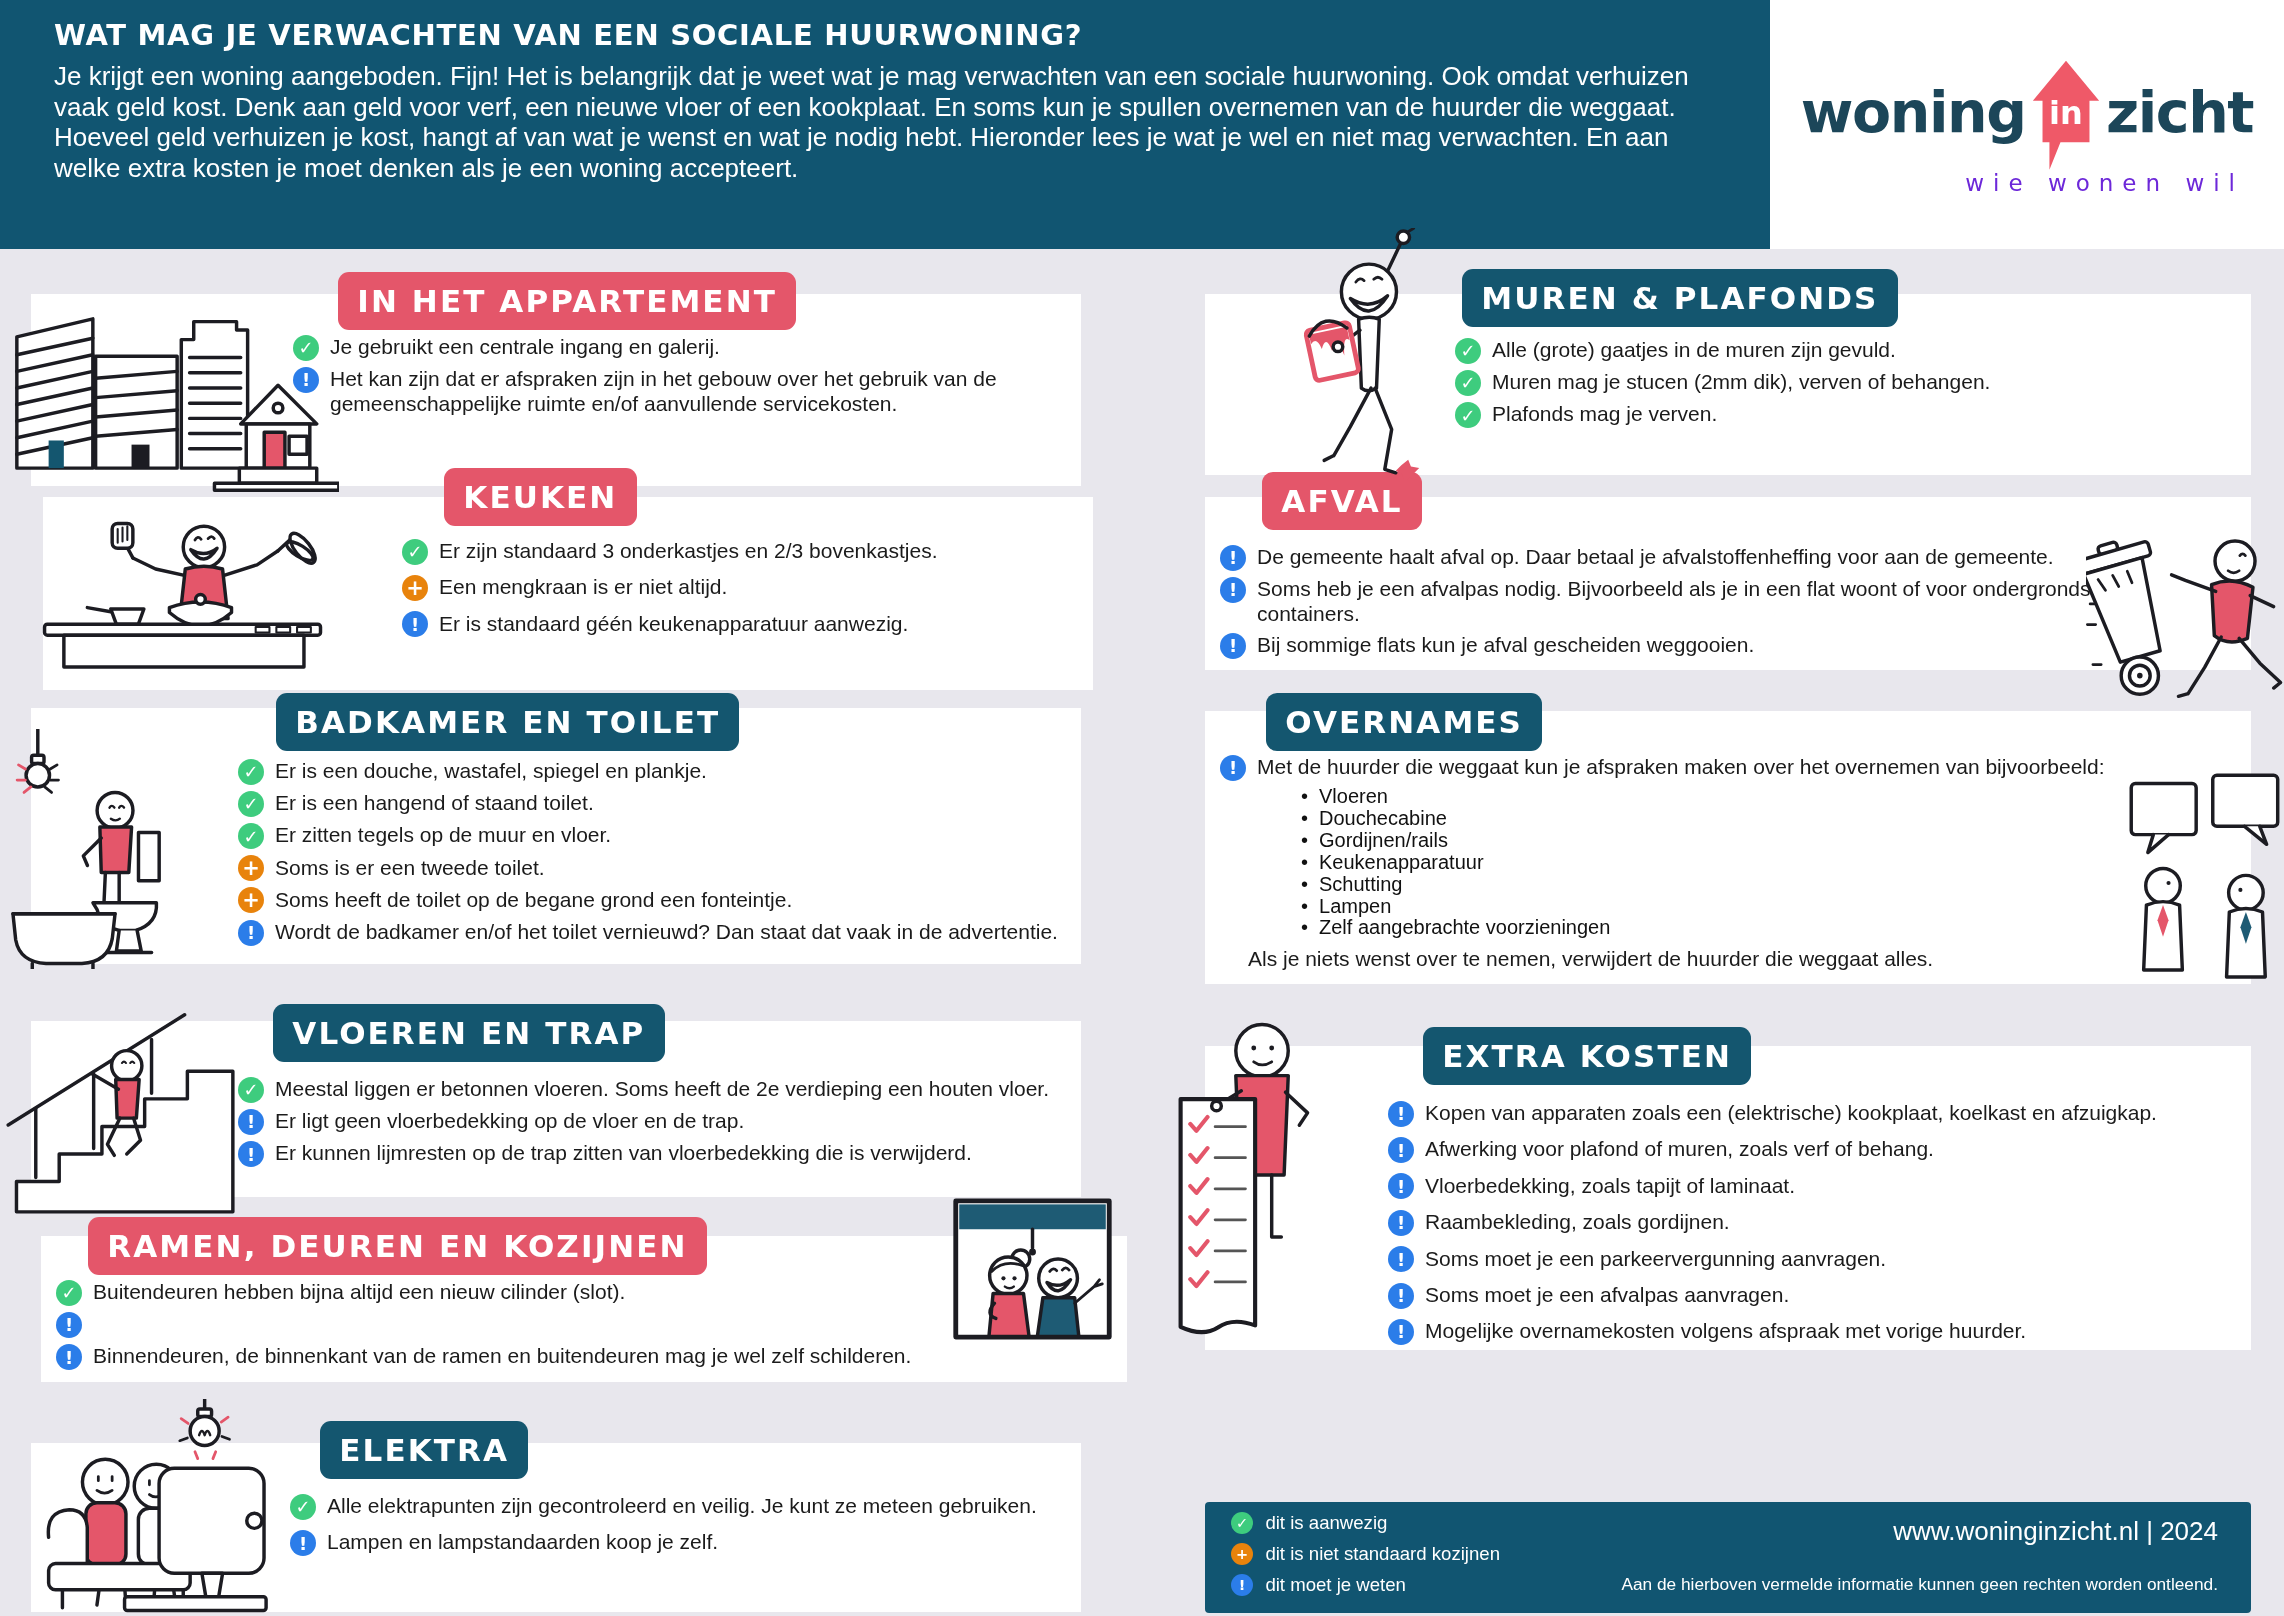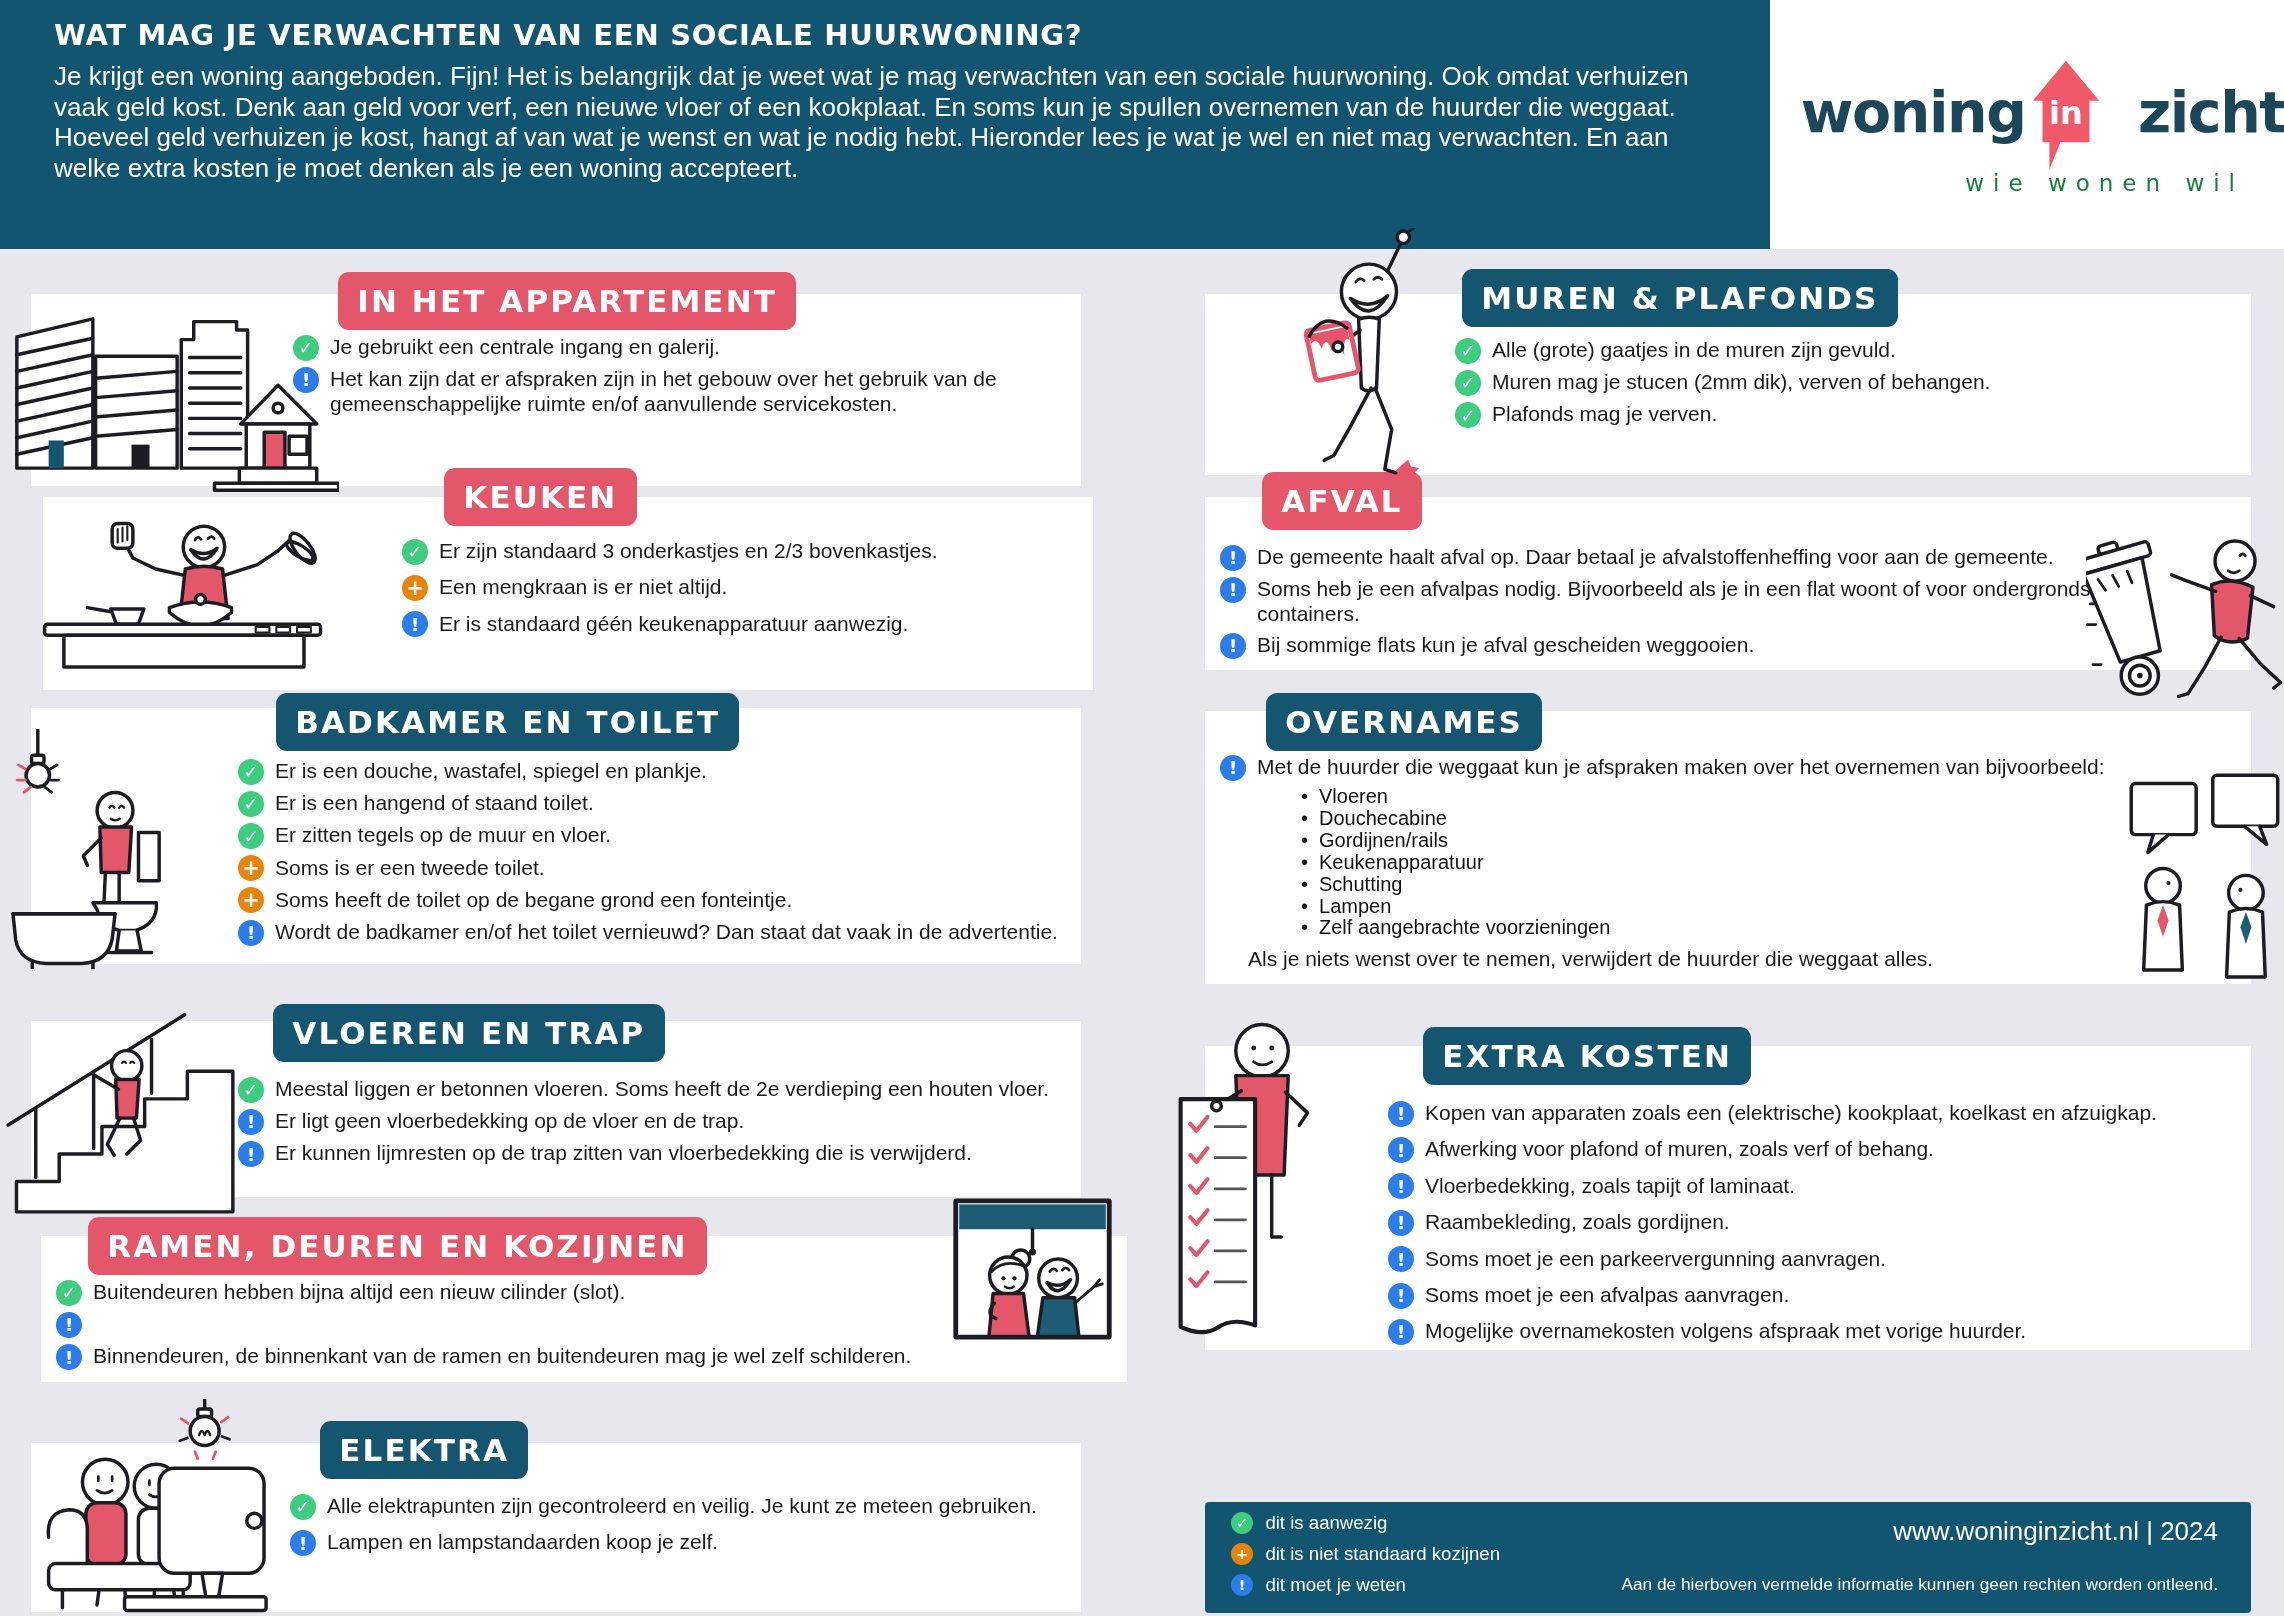--- a/index.html
+++ b/index.html
@@ -6,24 +6,24 @@
   .page{
     position:relative;width:2284px;height:1616px;overflow:hidden;
     background:#E8E7ED;font-family:"Liberation Sans",sans-serif;color:#1b1b1b;
   }
   
   .header-bar{position:absolute;left:0;top:0;width:1770px;height:249px;background:#115571;}
   .header-title{position:absolute;left:54px;top:18px;margin:0;font-size:29px;font-weight:bold;color:#fff;letter-spacing:0.7px;font-family:"DejaVu Sans",sans-serif;}
   .header-intro{position:absolute;left:54px;top:61px;width:1651px;margin:0;font-size:26px;line-height:1.18;color:#fff;}
   .logo-box{position:absolute;left:1770px;top:0;width:514px;height:249px;background:#ffffff;}
   .logo-row{position:absolute;left:0;top:54px;width:100%;display:flex;justify-content:center;align-items:center;}
-  .logo-word{font-size:57px;font-weight:bold;color:#1C4659;font-family:"DejaVu Sans",sans-serif;letter-spacing:-1.4px;margin-left:32px;}
+  .logo-word{font-size:57px;font-weight:bold;color:#1C4659;font-family:"DejaVu Sans",sans-serif;letter-spacing:-1.4px;}
   .logo-house{position:relative;width:72px;height:116px;margin:0 4.1px;top:4.1px;}
   .logo-house .in{position:absolute;left:0;top:36px;width:100%;text-align:center;color:#fff;font-size:32px;font-weight:bold;font-family:"DejaVu Sans",sans-serif;}
-  .logo-tagline{position:absolute;right:40px;top:170px;color:#15803d;font-size:23px;letter-spacing:9px;font-family:"DejaVu Sans",sans-serif;}
+  .logo-tagline{position:absolute;right:40px;top:170px;color:#6d28d9;font-size:23px;letter-spacing:9px;font-family:"DejaVu Sans",sans-serif;}
   
   .card{position:absolute;background:#fff;z-index:1;}
   .badge{position:absolute;z-index:3;color:#fff;font-weight:bold;font-size:31px;letter-spacing:2.1px;
          padding:11px 19.3px;border-radius:11px;white-space:nowrap;font-family:"DejaVu Sans",sans-serif;}
   .badge.red{background:#E4566A;}
   .badge.teal{background:#14566F;}
   .items{position:absolute;margin:0;padding:0;list-style:none;}
   .item{display:flex;align-items:flex-start;gap:11px;margin-bottom:5.5px;}
   .item.roomy{margin-bottom:9.7px;}
   .ic{flex:0 0 auto;width:26px;height:26px;border-radius:50%;display:flex;align-items:center;justify-content:center;

